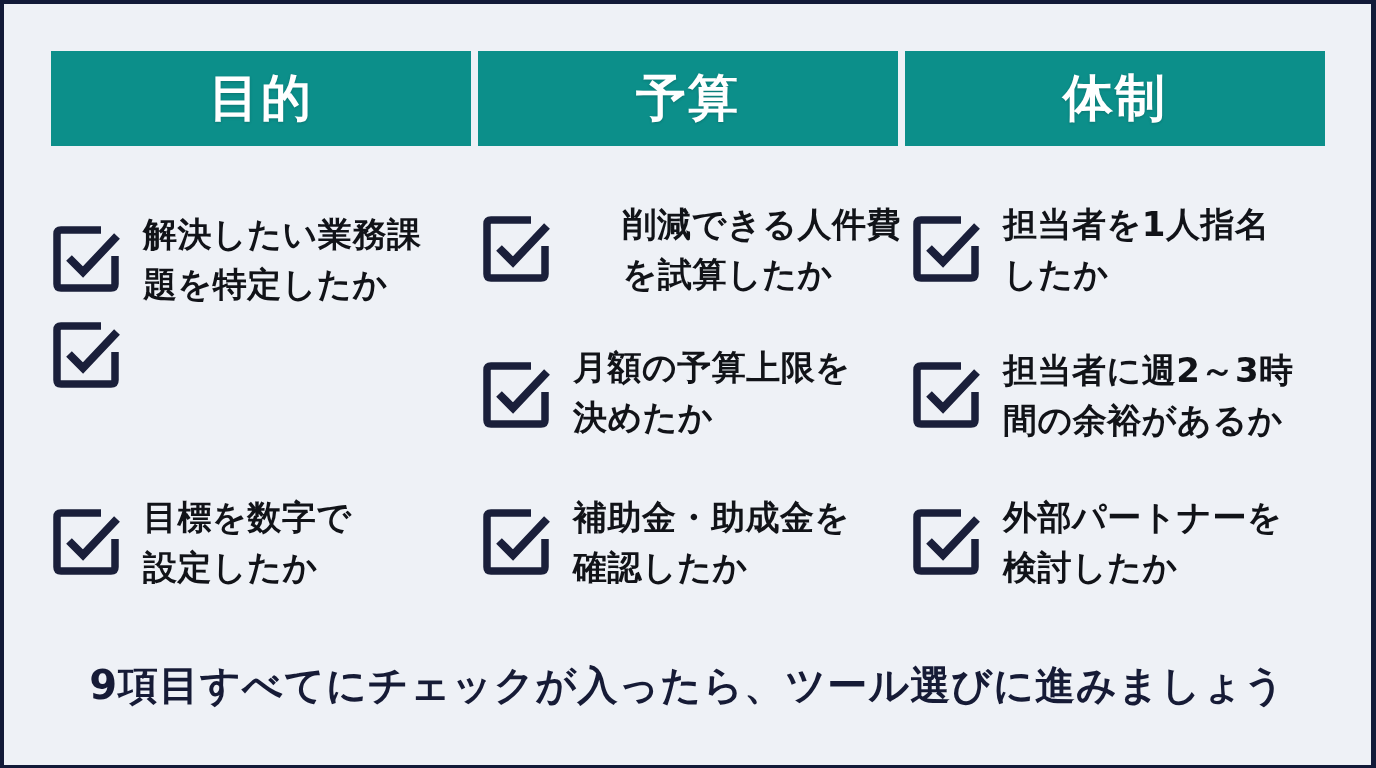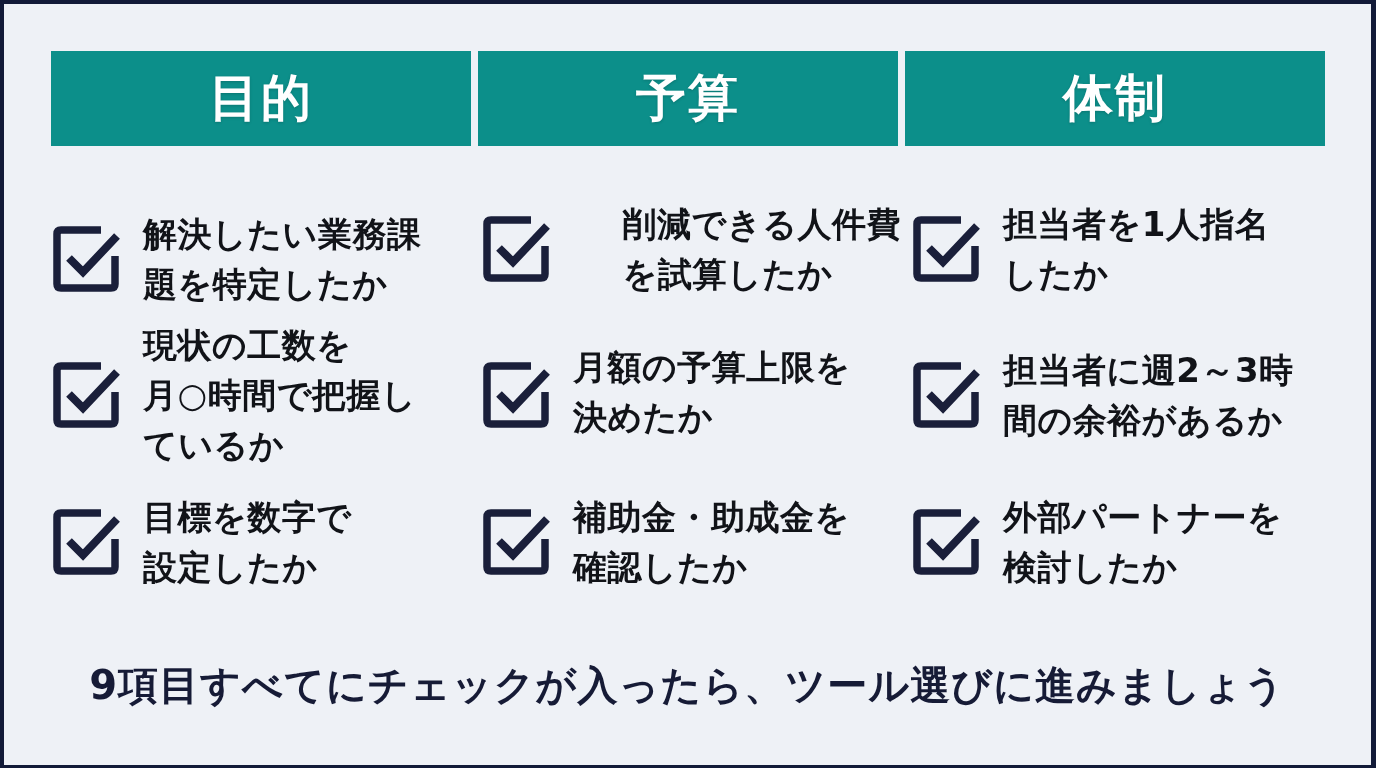--- a/index.html
+++ b/index.html
@@ -96,23 +96,20 @@
     <div class="item-text" style="white-space:pre-line;">解決したい業務課
 題を特定したか</div>
   </div>
   <div class="item" style="left:47px; top:316px;">
     <div class="checkbox">
       <svg width="70" height="70" viewBox="0 0 70 70">
           <path d="M50 6 H10 Q6 6 6 10 V60 Q6 64 10 64 H60 Q64 64 64 60 V32" fill="none" stroke="#1a1f3a" stroke-width="7.5" stroke-linejoin="round"></path>
           <path d="M18 34 L32 48 L66 12" fill="none" stroke="#1a1f3a" stroke-width="8" stroke-linejoin="miter"></path>
         </svg>
     </div>
-    <div class="item-text" style="white-space:pre-line;">現状の工数を
-月○時間で把握し
-ているか</div>
   </div>
   <div class="item" style="left:47px; top:488px;">
     <div class="checkbox">
       <svg width="70" height="70" viewBox="0 0 70 70">
           <path d="M50 6 H10 Q6 6 6 10 V60 Q6 64 10 64 H60 Q64 64 64 60 V32" fill="none" stroke="#1a1f3a" stroke-width="7.5" stroke-linejoin="round"></path>
           <path d="M18 34 L32 48 L66 12" fill="none" stroke="#1a1f3a" stroke-width="8" stroke-linejoin="miter"></path>
         </svg>
     </div>
     <div class="item-text" style="white-space:pre-line;">目標を数字で
 設定したか</div>

